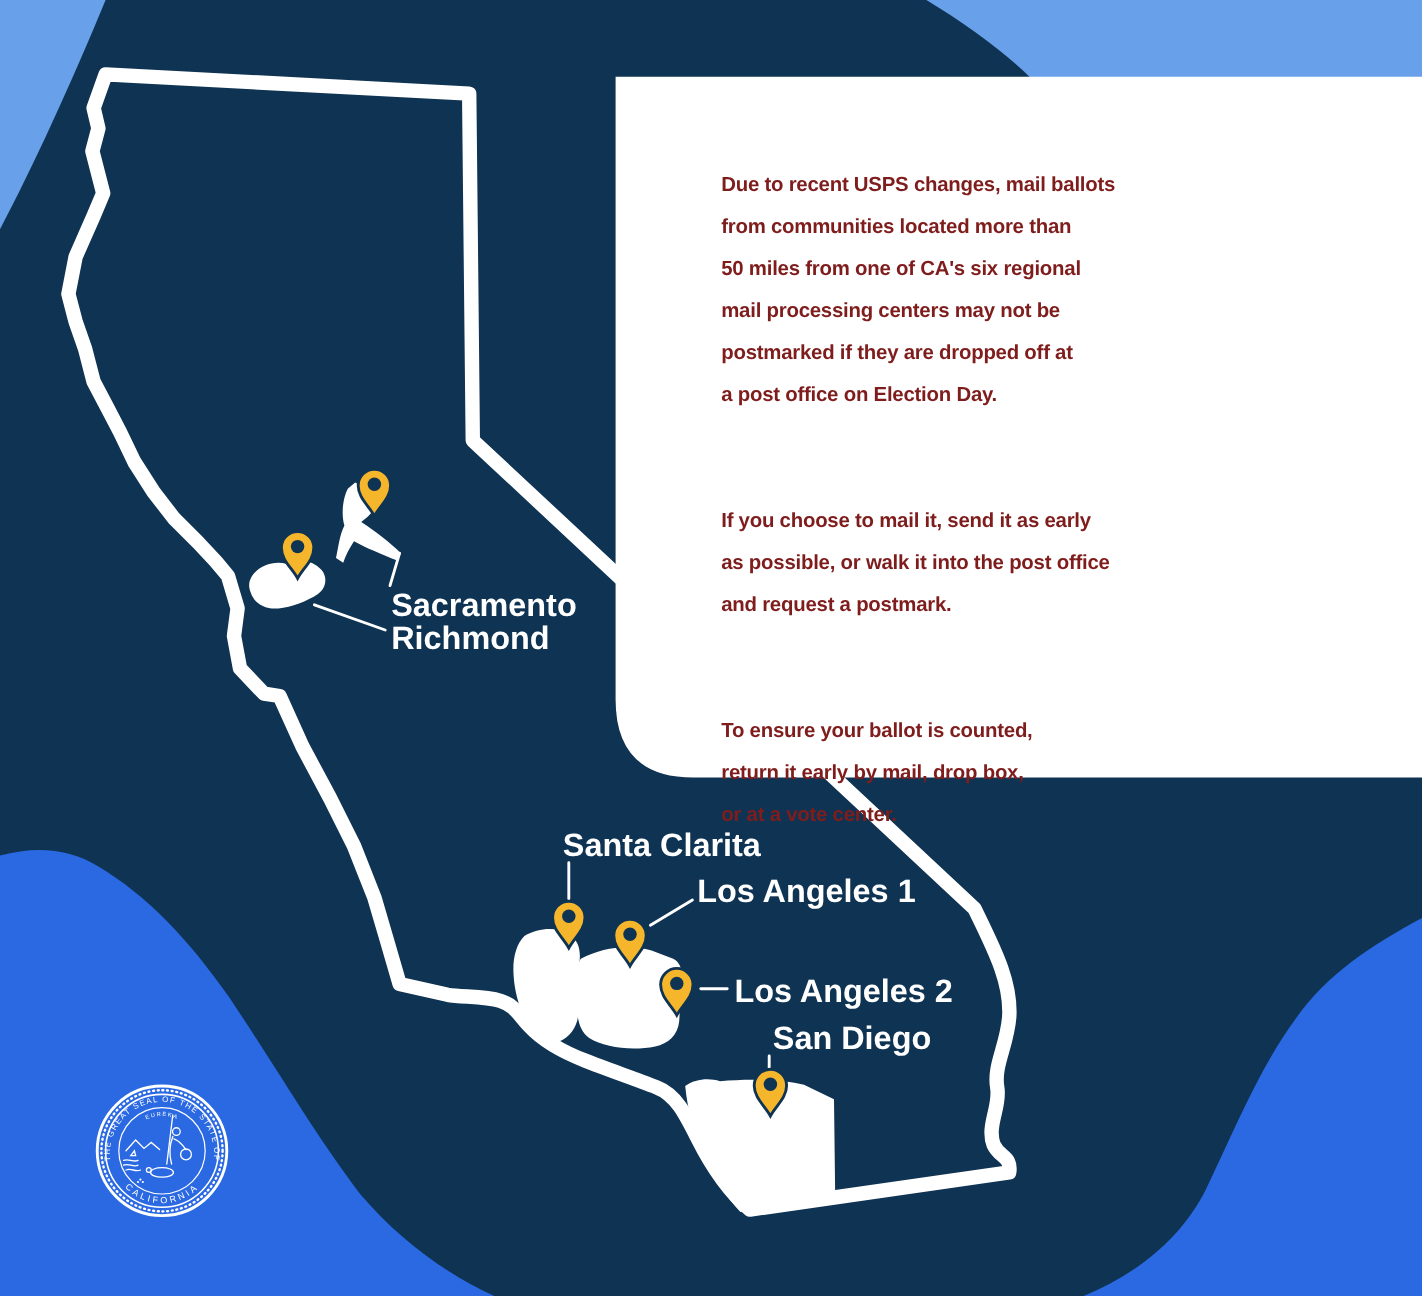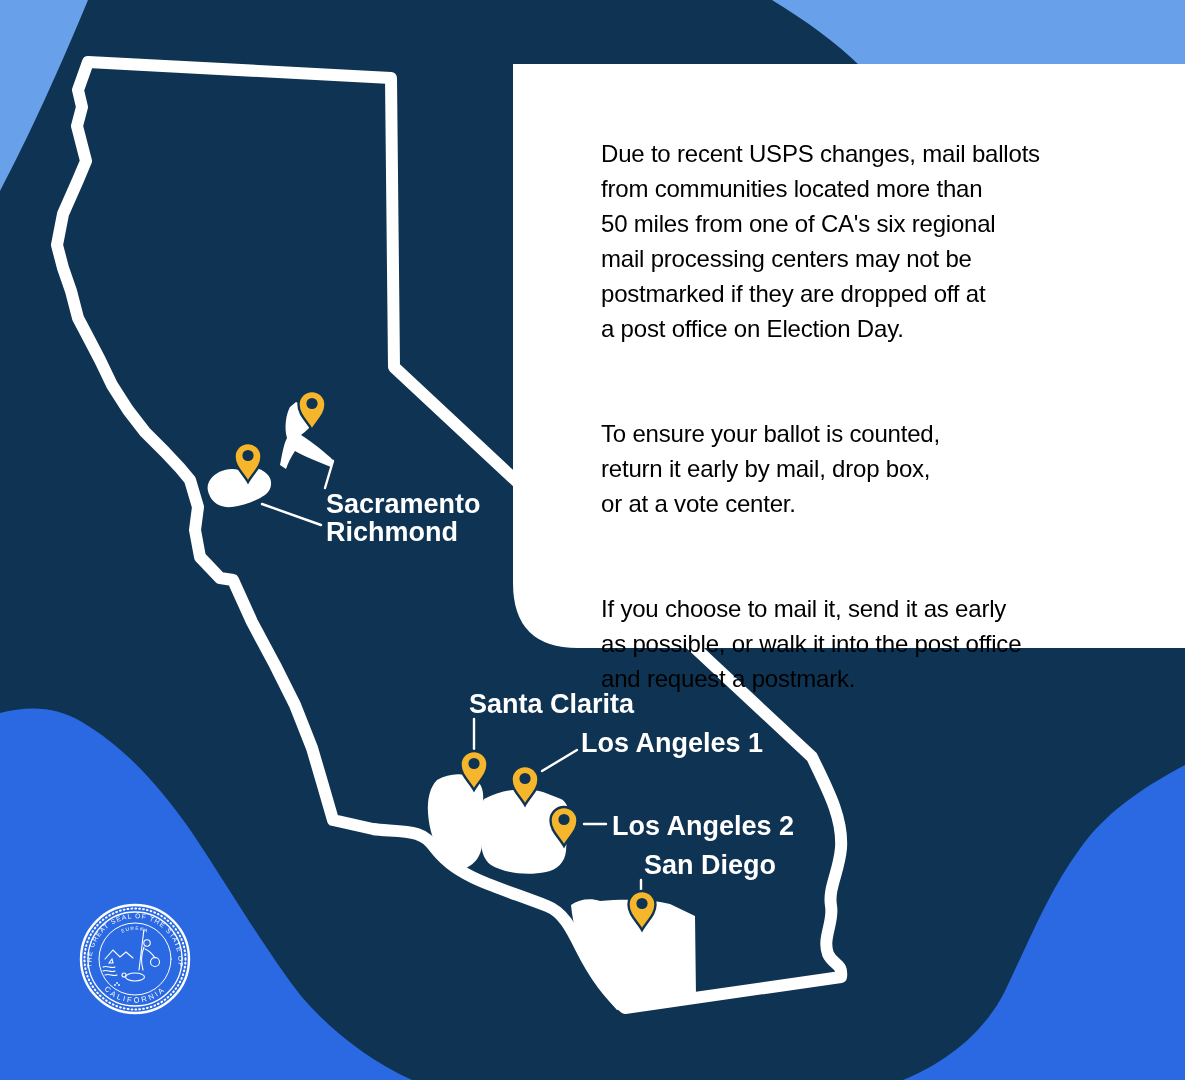--- a/index.html
+++ b/index.html
@@ -7,24 +7,24 @@
     position:relative;
     width:1185px;height:1080px;
     overflow:hidden;
     font-family:"Liberation Sans",sans-serif;
     background:#68a1ea;
   }
   .stage svg.bg{position:absolute;left:0;top:0;}
   .panel-text{
     position:absolute;
     left:601px;top:101px;width:545px;
-    color:#000000;
-    font-size:24px;
+    color:#7f1d1d;
+    font-size:17px;
     line-height:35px;
-    font-weight:400;
+    font-weight:700;
     letter-spacing:-0.2px;
     white-space:pre-line;
   }
   .panel-text p{margin:0 0 35px 0;}
   .map-label{
     font-family:"Liberation Sans",sans-serif;
     font-weight:700;
     font-size:27px;
     fill:#ffffff;
   }
@@ -164,21 +164,21 @@
     <path fill="#ffffff" d="M 513,64 L 1185,64 L 1185,648 L 578,648 Q 513,648 513,583 L 513,64 Z"></path>
   </svg>
 
   <div class="panel-text">
     <p>Due to recent USPS changes, mail ballots
 from communities located more than
 50 miles from one of CA's six regional
 mail processing centers may not be
 postmarked if they are dropped off at
 a post office on Election Day.</p>
+    <p>If you choose to mail it, send it as early
+as possible, or walk it into the post office
+and request a postmark.</p>
     <p>To ensure your ballot is counted,
 return it early by mail, drop box,
 or at a vote center.</p>
-    <p>If you choose to mail it, send it as early
-as possible, or walk it into the post office
-and request a postmark.</p>
   </div>
 
 </div>
 
 </body></html>

